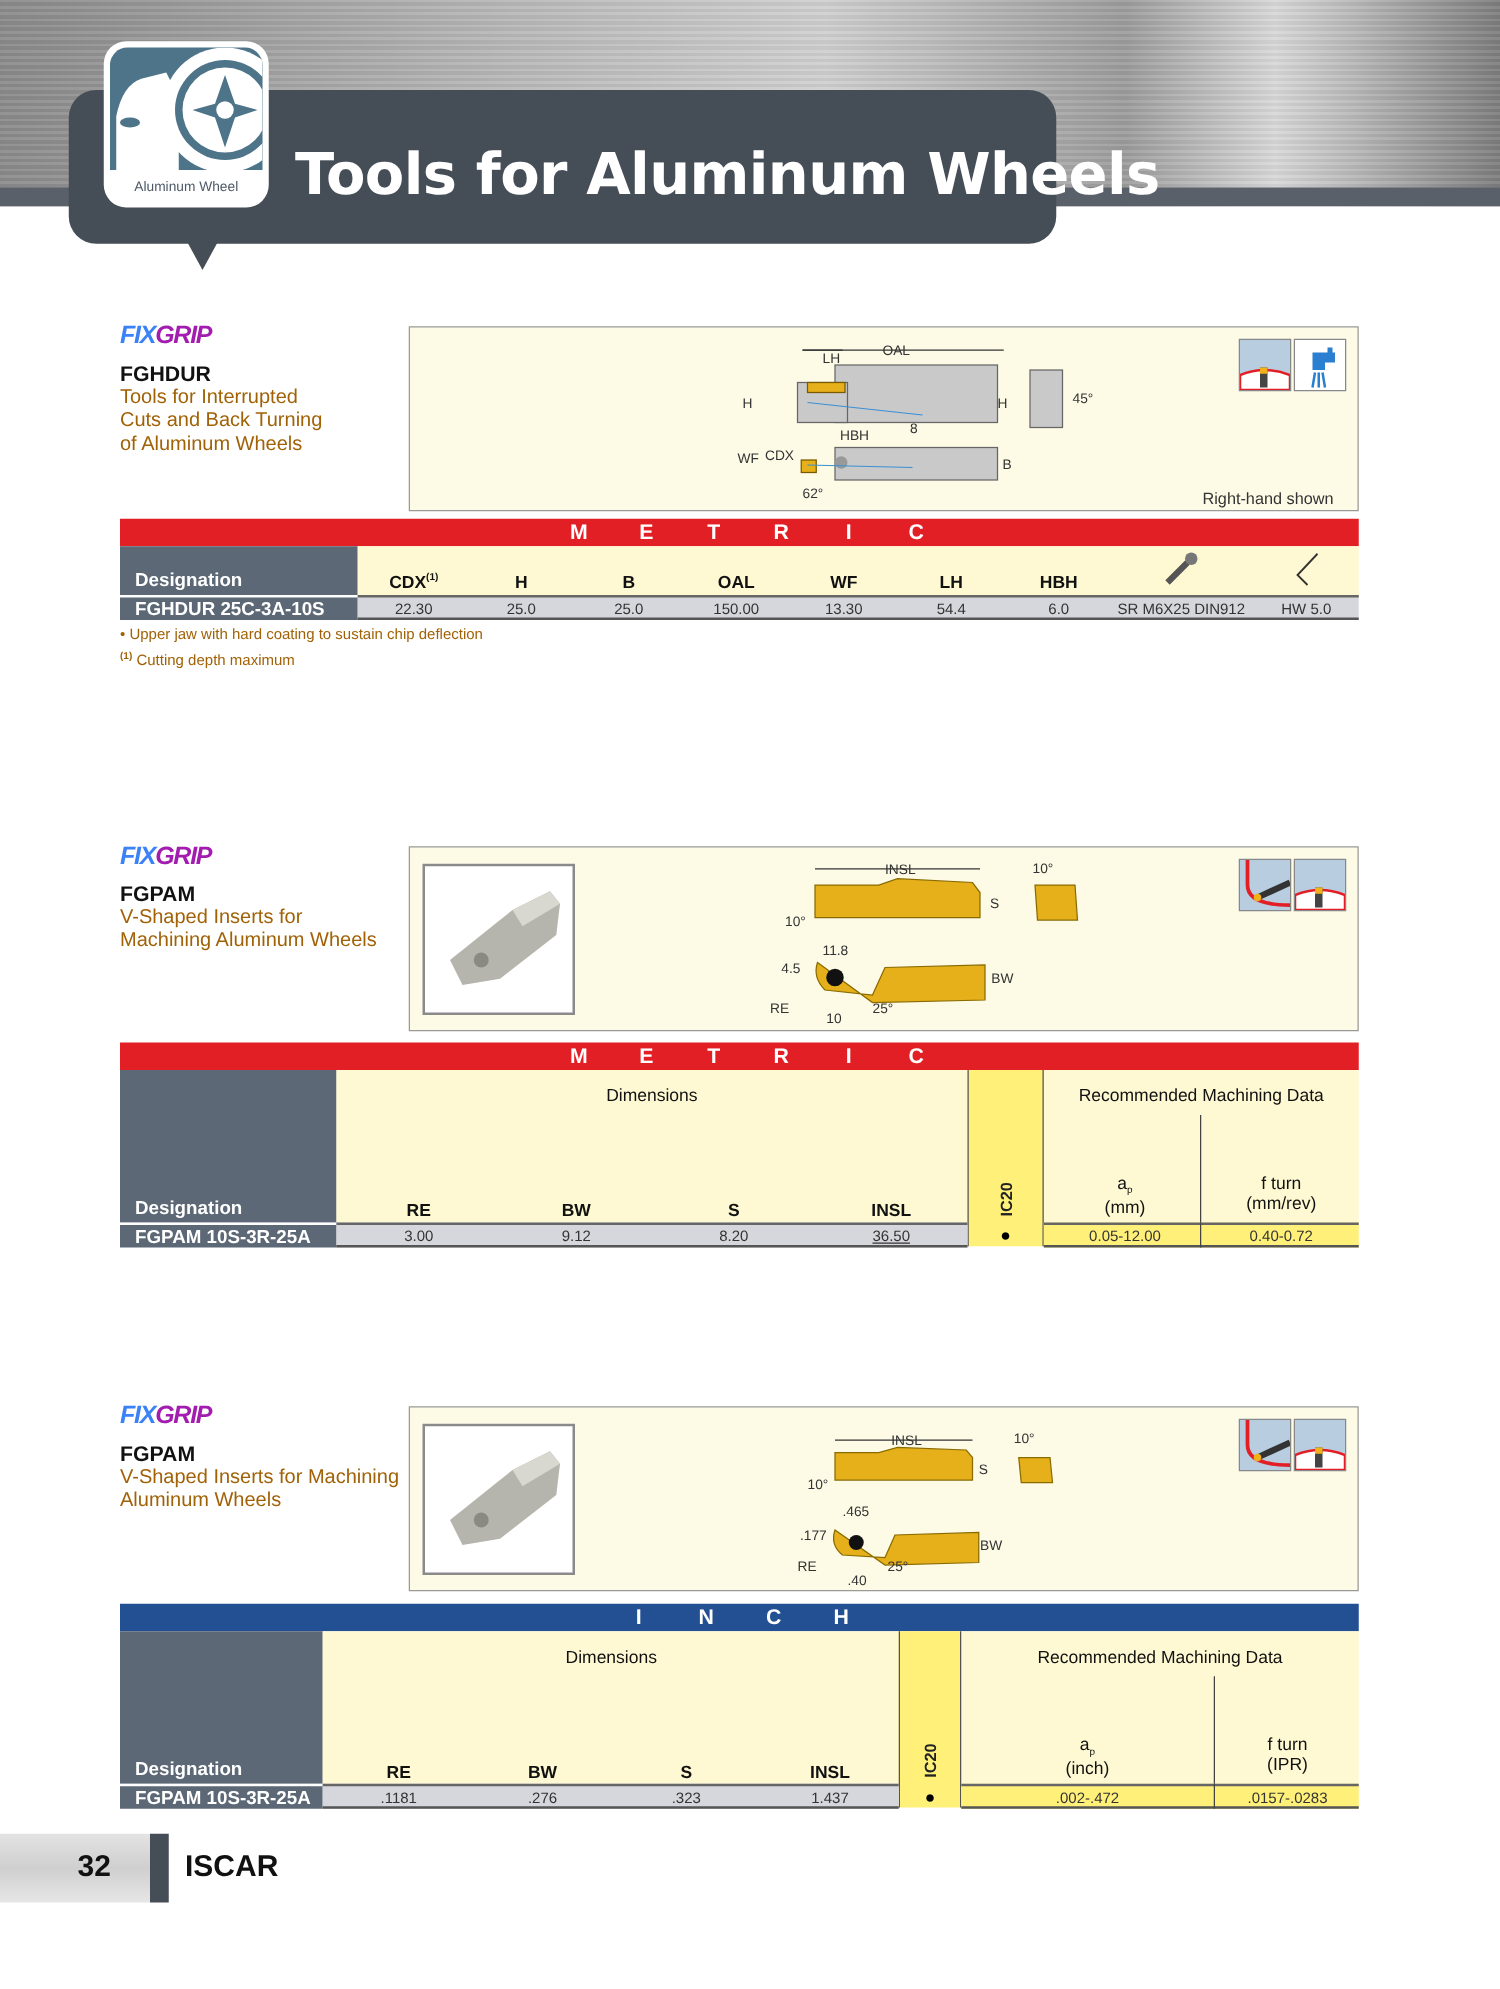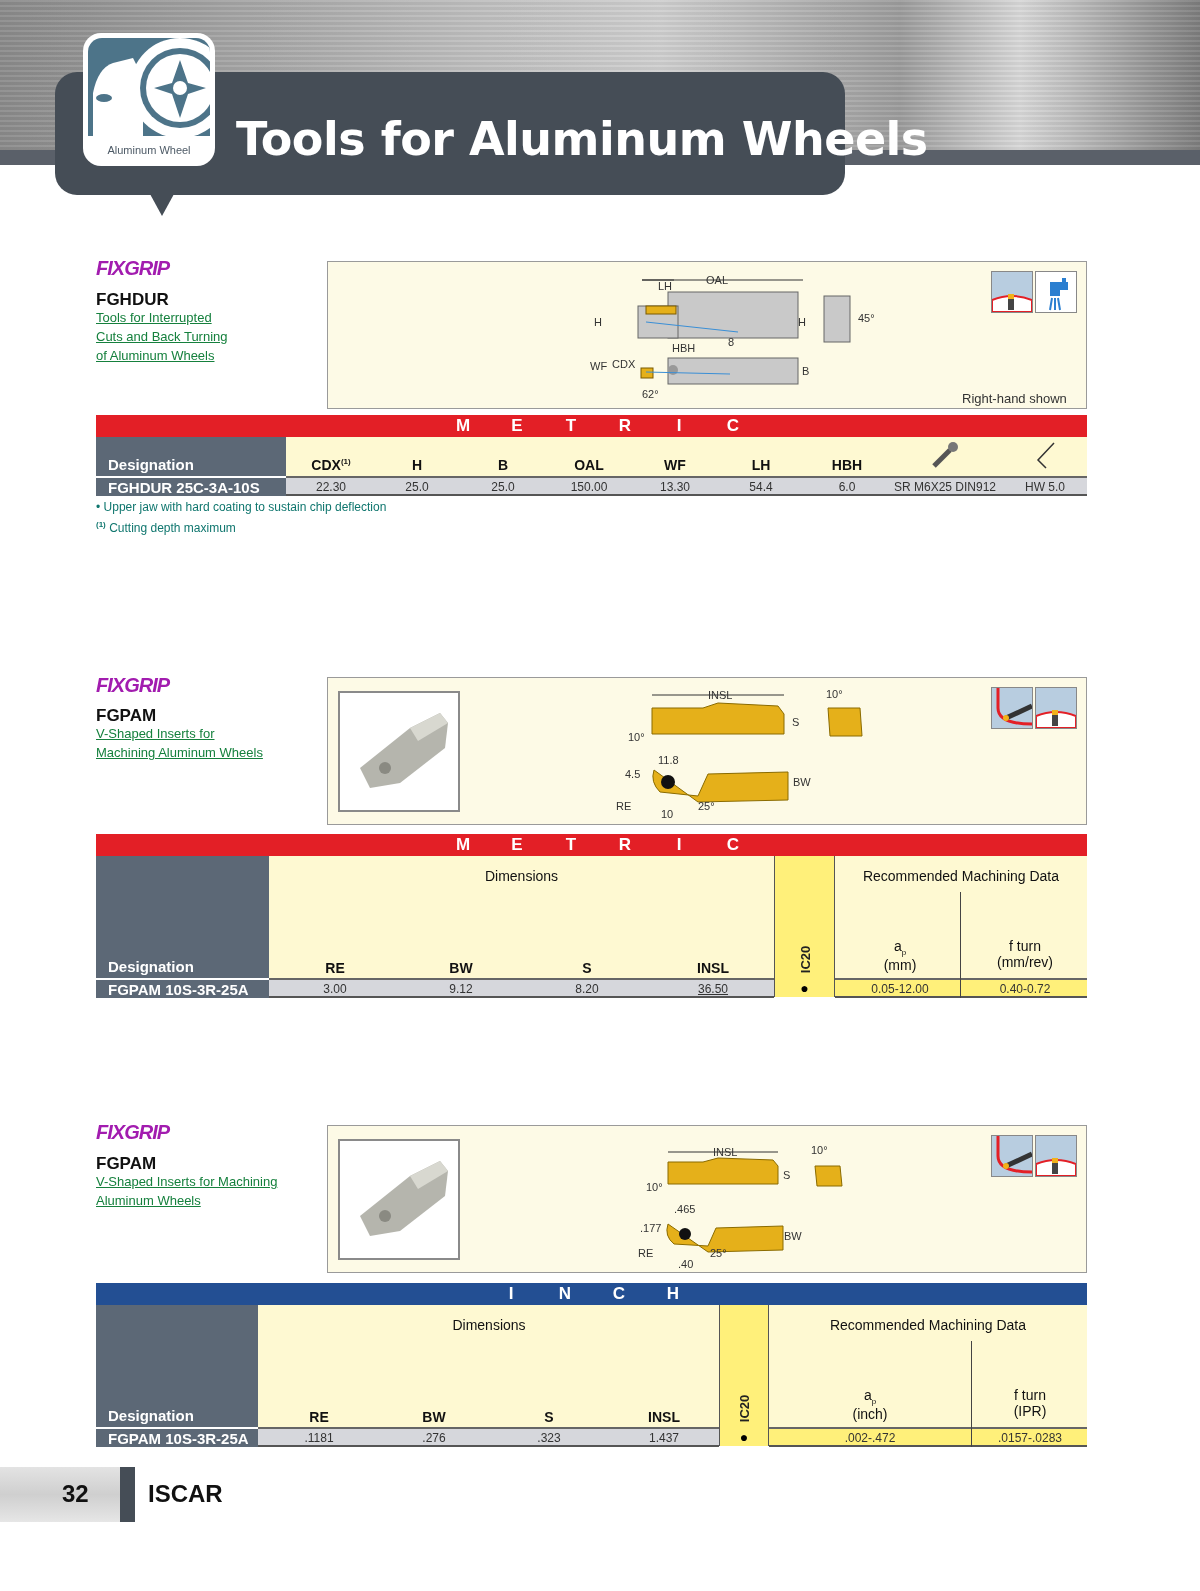--- a/index.html
+++ b/index.html
@@ -13,24 +13,24 @@
     background: repeating-linear-gradient(180deg, rgba(255,255,255,0.08) 0 2px, rgba(0,0,0,0.04) 2px 5px); }
   .hdr-panel { position: absolute; left: 55px; top: 72px; width: 790px; height: 123px; background: #454d56; border-radius: 22px; }
   .hdr-pointer { position: absolute; left: 150px; top: 194px; width: 0; height: 0; border-left: 12px solid transparent; border-right: 12px solid transparent; border-top: 22px solid #454d56; }
   .hdr-icon { position: absolute; left: 83px; top: 33px; width: 132px; height: 133px; background: #fff; border-radius: 18px; padding: 5px; }
   .hdr-icon-inner { width: 100%; height: 98px; background: #4d7489; border-radius: 14px 14px 0 0; position: relative; overflow: hidden; }
   .hdr-icon-label { text-align: center; font-size: 11px; color: #4d5a66; margin-top: 8px; }
   .hdr-title { position: absolute; left: 236px; top: 112px; font-size: 46px; font-weight: bold; color: #fff; font-family: "DejaVu Sans", sans-serif; letter-spacing: -0.5px; }
 
   
   .brand { position: absolute; font-size: 20px; font-weight: bold; font-style: italic; letter-spacing: -1px; }
-  .brand .fix { color: #a21caf; }
+  .brand .fix { color: #3b82f6; }
   .brand .grip { color: #a21caf; }
   .prod-code { position: absolute; font-size: 17px; font-weight: bold; color: #111; }
-  .prod-desc { position: absolute; font-size: 13px; color: #15803d; line-height: 19px; text-decoration: underline; }
+  .prod-desc { position: absolute; font-size: 16px; color: #a16207; line-height: 19px; }
 
   .drawing-box { position: absolute; background: #fdfae6; border: 1px solid #9a9a9a; }
   .photo-box { position: absolute; background: #fff; border: 2px solid #8a8a8a; }
   .app-icon { position: absolute; width: 42px; height: 42px; border: 1px solid #888; background: #fff; }
   .right-hand { position: absolute; font-size: 13px; color: #333; }
 
   .unit-bar { position: absolute; height: 22px; color: #fff; font-weight: bold; font-size: 17px; display: flex; align-items: center; }
   .unit-bar.metric { background: #e31f26; }
   .unit-bar.inch { background: #234f93; }
   .unit-bar .ltr { display: inline-block; width: 54px; text-align: center; }
@@ -41,21 +41,21 @@
   .desig-cell { position: absolute; background: #5c6876; color: #fff; font-weight: bold; font-size: 15px; padding-left: 12px; display: flex; align-items: center; border-top: 2px solid #fff; }
   .row-bg { position: absolute; background: #d6d7dc; border-top: 2px solid #666; border-bottom: 2px solid #555; }
   .col-h { position: absolute; font-size: 14px; font-weight: bold; color: #111; text-align: center; }
   .col-v { position: absolute; font-size: 12px; color: #333; text-align: center; }
   .ic20-col { position: absolute; background: #fff07a; border-left: 1px solid #555; border-right: 1px solid #555; }
   .ic20-label { position: absolute; font-size: 13px; font-weight: bold; transform: rotate(-90deg); transform-origin: center; }
   .rec-col-bg { position: absolute; background: #fff07a; }
   .group-h { position: absolute; font-size: 14px; color: #111; text-align: center; }
   .vdiv { position: absolute; width: 1px; background: #444; }
 
-  .notes { position: absolute; font-size: 12px; color: #0f766e; line-height: 18px; }
+  .notes { position: absolute; font-size: 12px; color: #a16207; line-height: 18px; }
 
   
   .ftr-grey { position: absolute; left: 0; top: 1467px; width: 120px; height: 55px; background: linear-gradient(180deg, #e3e3e3, #cfcfcf, #e6e6e6); }
   .ftr-num { position: absolute; left: 62px; top: 1480px; font-size: 24px; font-weight: bold; color: #111; }
   .ftr-bar { position: absolute; left: 120px; top: 1467px; width: 15px; height: 55px; background: #454d56; }
   .ftr-brand { position: absolute; left: 148px; top: 1480px; font-size: 24px; font-weight: bold; color: #111; }
 
   svg { display: block; }
 </style>
 </head>

